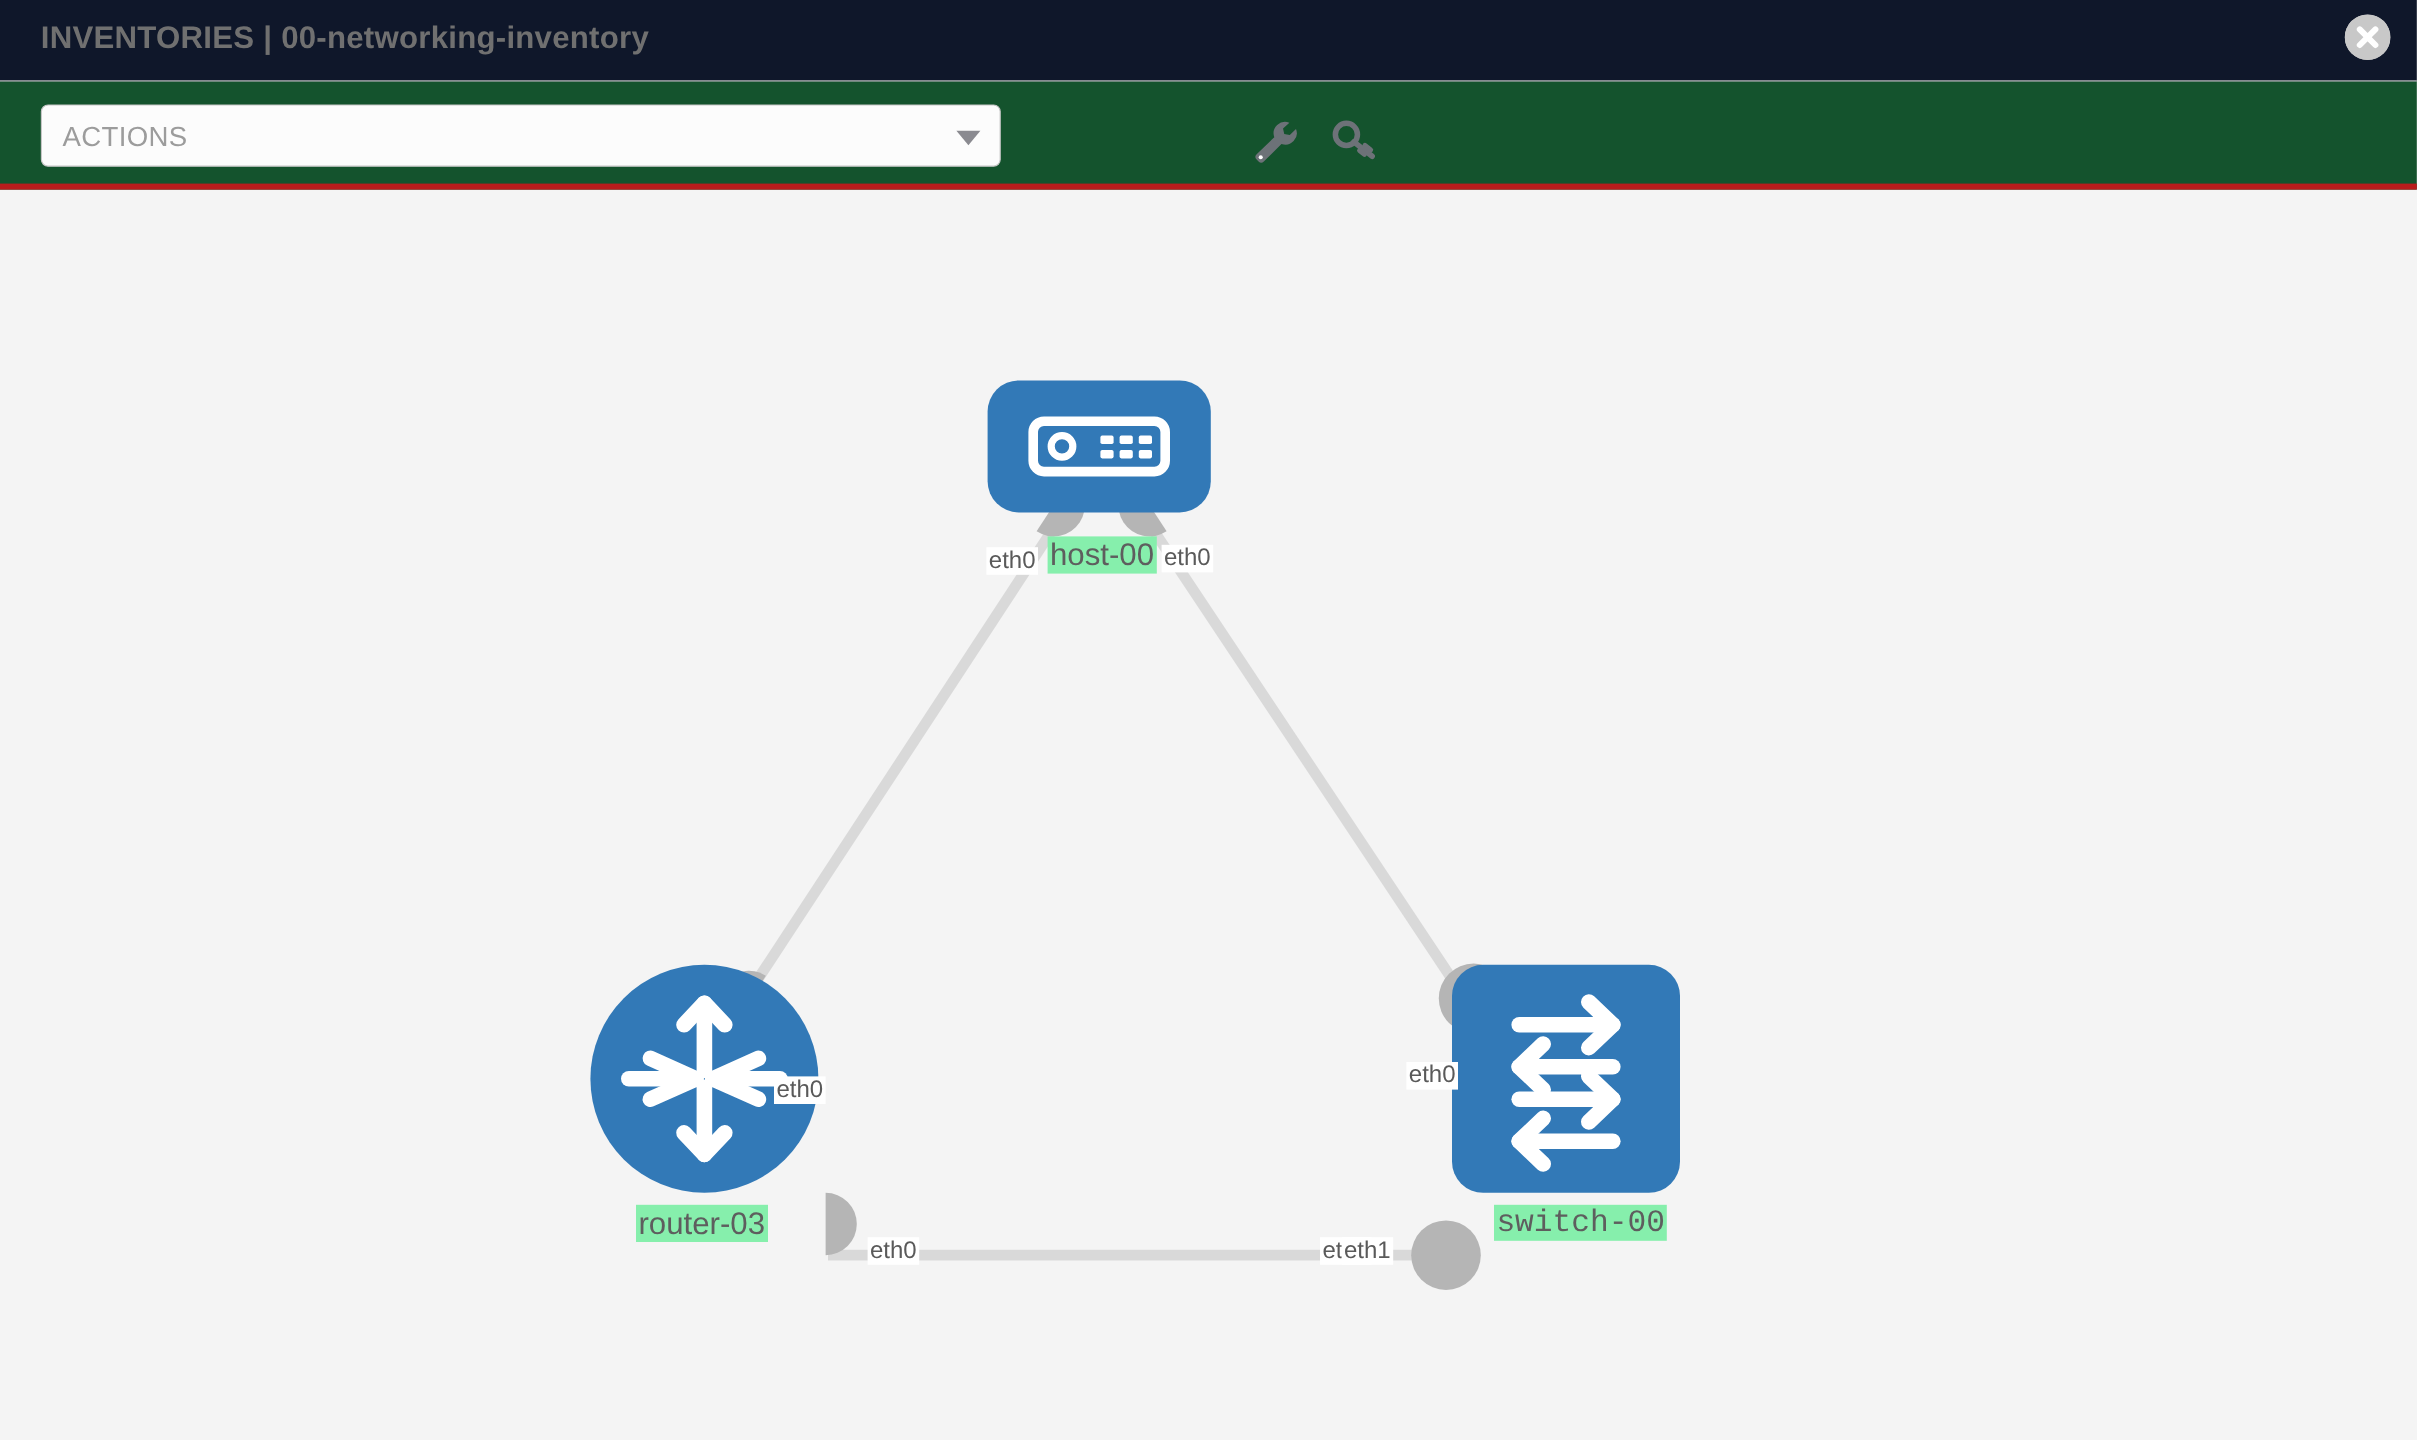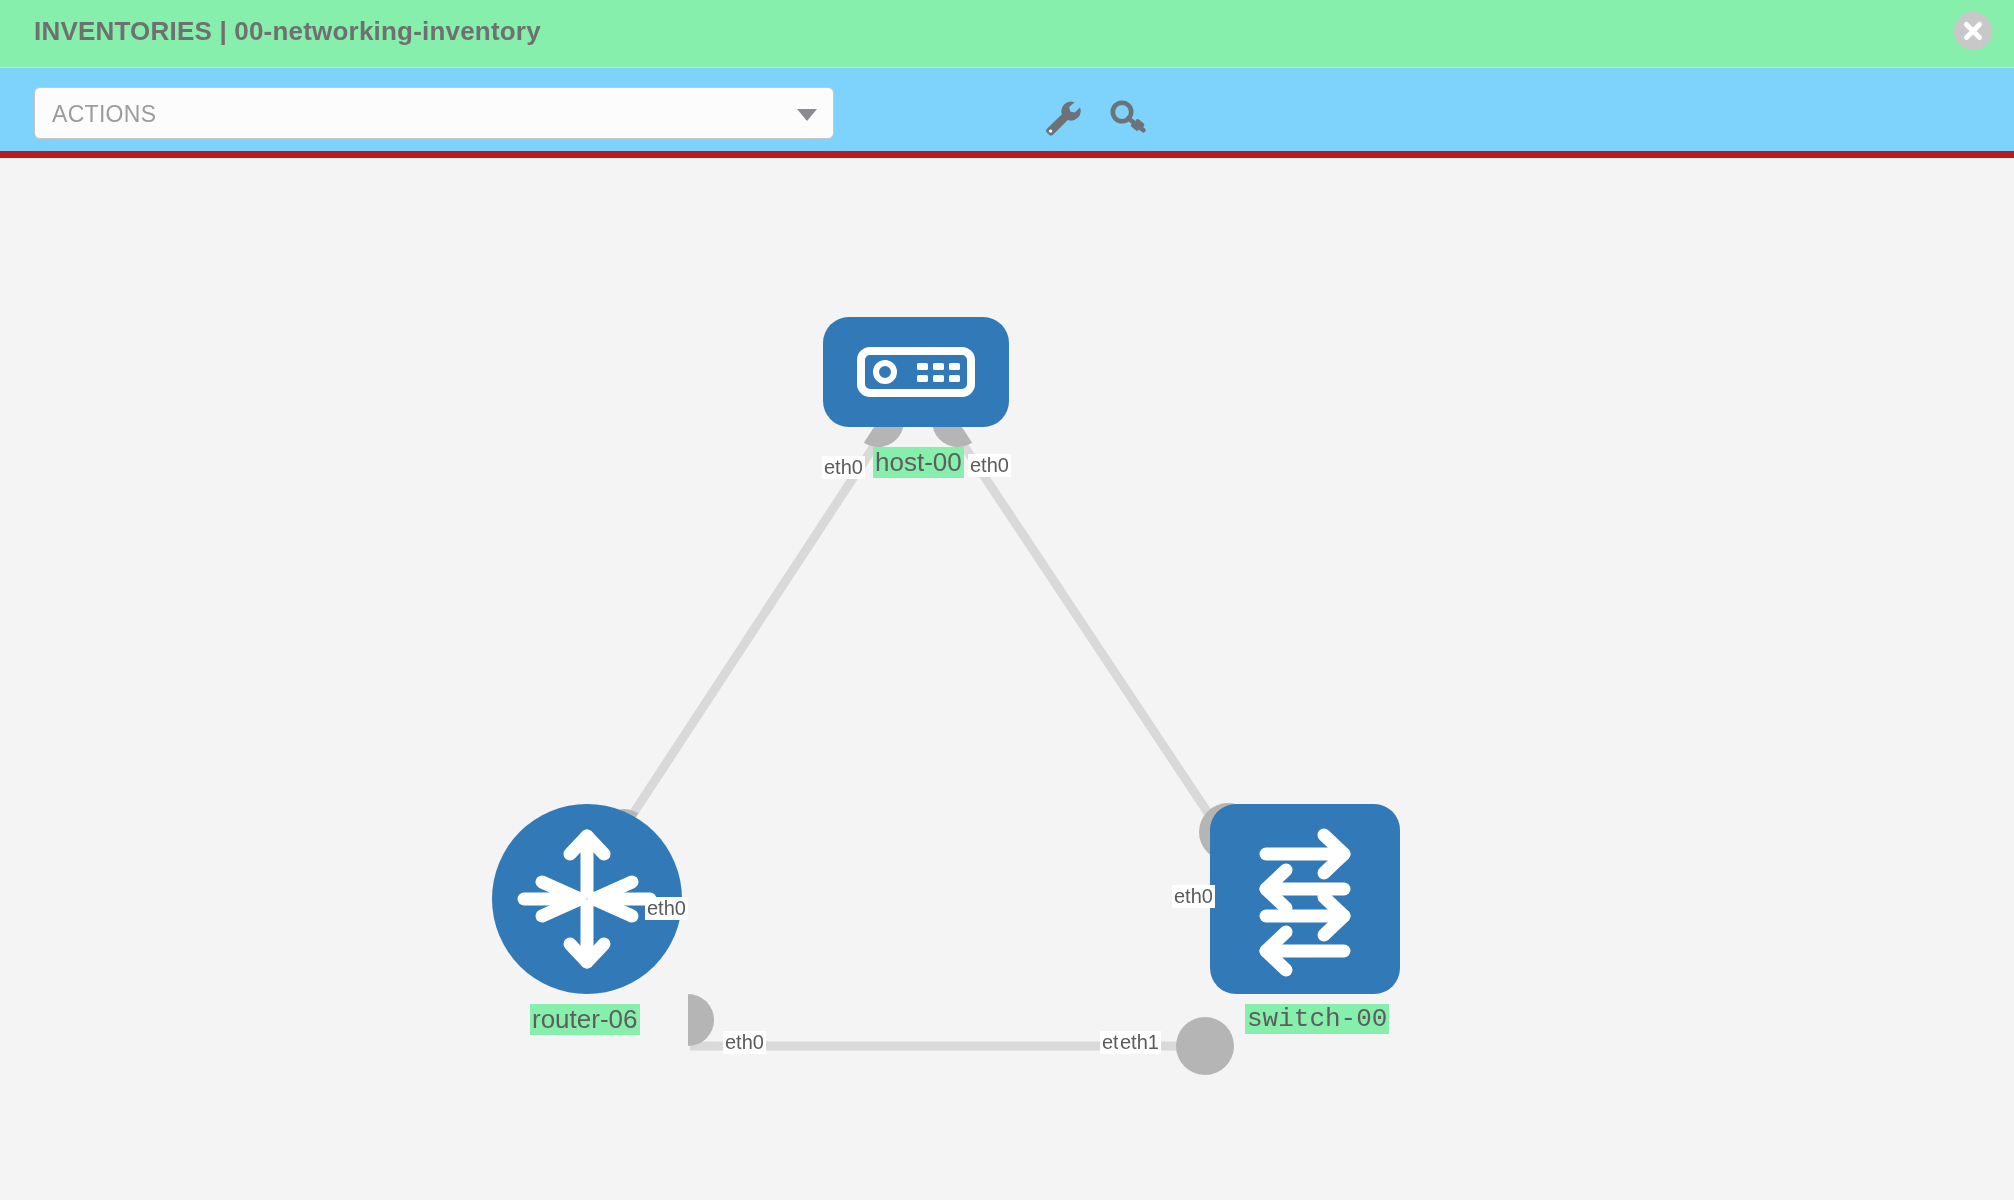--- a/index.html
+++ b/index.html
@@ -11,21 +11,21 @@
     font-family: "Liberation Sans", sans-serif;
     background: #f4f4f4;
   }
 
   
   .header {
     position: absolute;
     top: 0; left: 0;
     width: 2014px;
     height: 68px;
-    background: #86efac;
+    background: #0f172a;
     border-bottom: 1px solid #d7d7d7;
   }
   .header-title {
     position: absolute;
     left: 34px;
     top: 16px;
     font-size: 26px;
     font-weight: bold;
     color: #707070;
     letter-spacing: 0.2px;
@@ -42,22 +42,22 @@
     cursor: pointer;
   }
   .close-btn svg { display: block; width: 38px; height: 38px; }
 
   
   .toolbar {
     position: absolute;
     top: 68px; left: 0;
     width: 2014px;
     height: 90px;
-    background: #7dd3fc;
-    border-bottom: 7px solid #b91c1c;
+    background: #14532d;
+    border-bottom: 5px solid #b91c1c;
   }
   .select-box {
     position: absolute;
     background: #fcfcfc;
     border: 1px solid #c6c6c6;
     border-radius: 6px;
     height: 52px;
   }
   .select-box .sel-text {
     position: absolute;
@@ -258,21 +258,21 @@
         <path d="M76 66 L56 85 L76 104"></path>
         <path d="M56 112 L134 112"></path>
         <path d="M114 93 L134 112 L114 131"></path>
         <path d="M134 147 L56 147"></path>
         <path d="M76 128 L56 147 L76 166"></path>
       </g>
     </svg>
   </div>
 
   <div class="node-label" id="label-host">host-00</div>
-  <div class="node-label" id="label-router">router-06</div>
+  <div class="node-label" id="label-router">router-03</div>
   <div class="node-label" id="label-switch">switch-00</div>
 
   <div class="edge-label" id="elabel-host-left">eth0</div>
   <div class="edge-label" id="elabel-host-right">eth0</div>
   <div class="edge-label" id="elabel-router-up">eth0</div>
   <div class="edge-label" id="elabel-switch-up">eth0</div>
   <div class="edge-label" id="elabel-router-rt">eth0</div>
   <div class="edge-label" id="elabel-switch-lt-a">eth0</div>
   <div class="edge-label" id="elabel-switch-lt-b">eth1</div>
 

